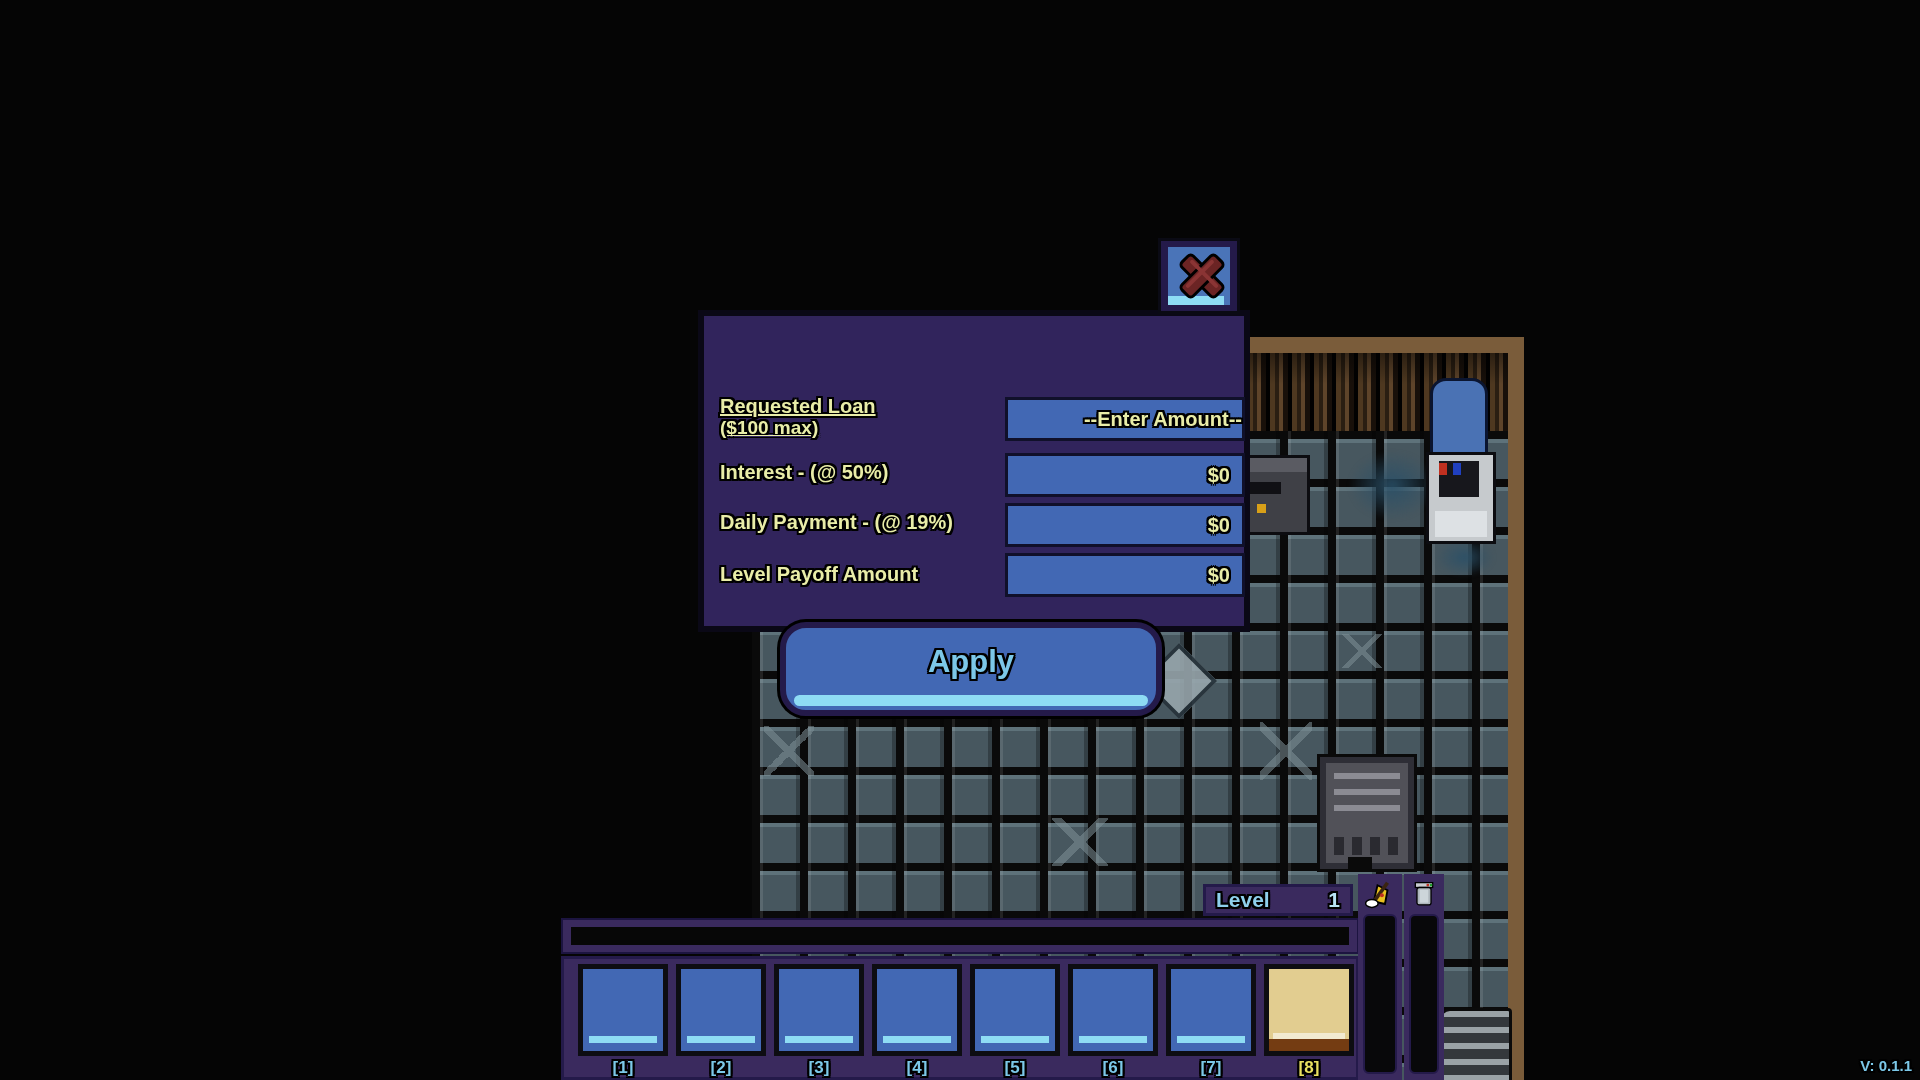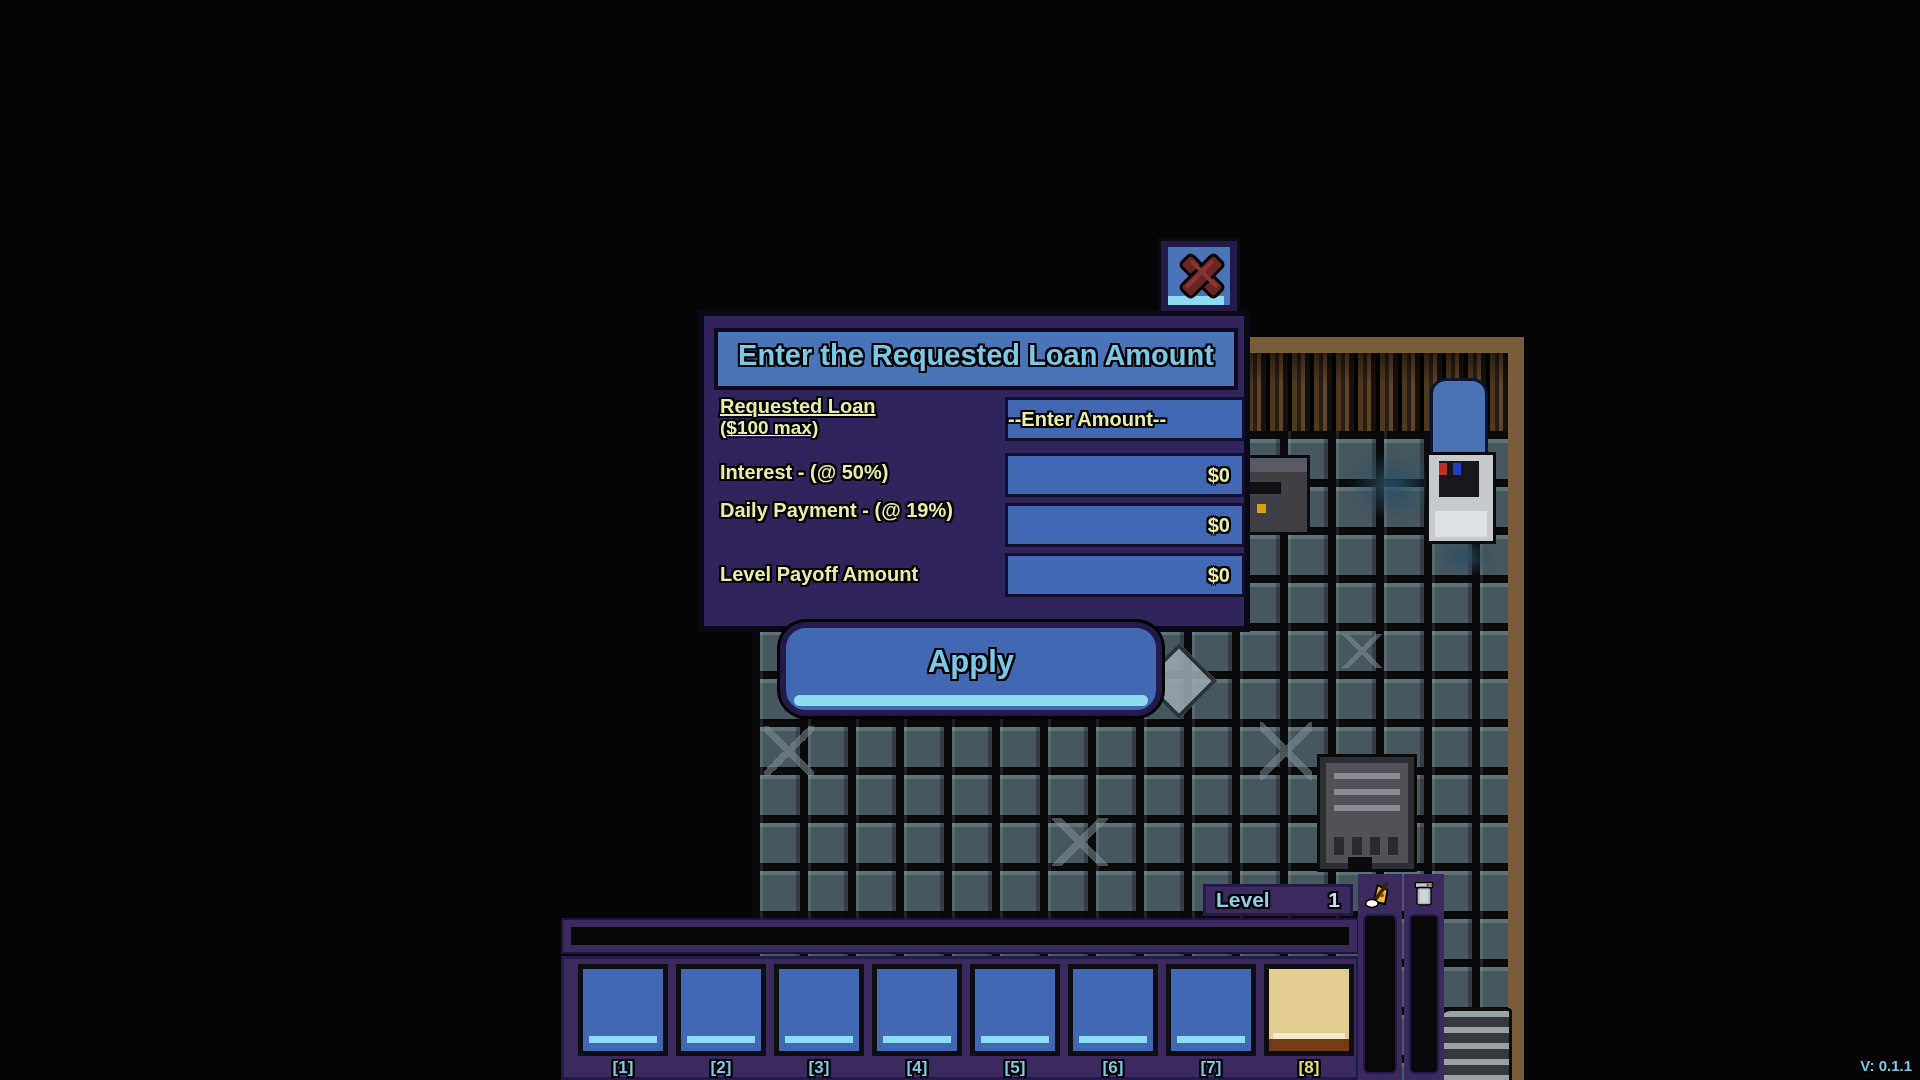--- a/index.html
+++ b/index.html
@@ -56,21 +56,21 @@
   
   #loan-dialog{position:absolute;left:698px;top:310px;width:552px;height:322px;z-index:5;
     background:#31245c;border:6px solid #0a0816;box-sizing:border-box;}
   .dlg-title{position:absolute;left:10px;top:12px;width:516px;height:54px;background:#4a74b8;
     border:4px solid #0e0a1e;color:#7cc8e8;font-size:29px;text-align:center;line-height:46px;}
   .dlg-label{position:absolute;left:16px;width:290px;color:#e9eda8;font-size:20px;line-height:21px;}
   .dlg-sublabel{font-size:19px;}
   .dlg-field{position:absolute;left:301px;width:240px;height:44px;background:#4268b4;
     border:3px solid #10102a;box-sizing:border-box;color:#e9eda8;font-size:20px;
     line-height:38px;text-align:right;padding-right:12px;}
-  .dlg-field.entry{text-align:left;padding-right:0;}
+  .dlg-field.entry{text-align:right;padding-right:0;}
 
   #apply-btn{position:absolute;left:780px;top:622px;width:382px;height:94px;z-index:6;
     background:#4268b4;border:6px solid #241a4a;border-radius:26px;box-sizing:border-box;
     box-shadow:0 0 0 3px #000;cursor:pointer;}
   #apply-btn .stripe{position:absolute;left:8px;right:8px;bottom:4px;height:11px;
     background:#8edcf4;border-radius:6px;}
   #apply-btn .lbl{position:absolute;left:0;right:0;top:16px;text-align:center;
     color:#7cc8e8;font-size:31px;}
 
   #close-btn{position:absolute;left:1158px;top:238px;width:82px;height:76px;z-index:6;
@@ -166,32 +166,31 @@
             <rect x="8" y="22" width="38" height="4" rx="2"></rect>
           </g>
         <g transform="rotate(-45 27 27)">
             <rect x="8" y="22" width="38" height="4" rx="2"></rect>
           </g>
       </g>
     </svg>
   </div>
 
   <div id="loan-dialog">
-    <div class="dlg-title px">Enter the Requested Loan Amount</div>
 
     <div class="dlg-label px" style="top:80px;text-decoration:underline;">
       <div>Requested Loan</div>
       <div class="dlg-sublabel">($100 max)</div>
     </div>
     <div class="dlg-field entry px" style="top:81px;">--Enter Amount--</div>
 
     <div class="dlg-label px" style="top:146px;">Interest - (@ 50%)</div>
     <div class="dlg-field px" style="top:137px;">$0</div>
 
-    <div class="dlg-label px" style="top:184px;">Daily Payment - (@ 19%)</div>
+    <div class="dlg-label px" style="top:196px;">Daily Payment - (@ 19%)</div>
     <div class="dlg-field px" style="top:187px;">$0</div>
 
     <div class="dlg-label px" style="top:248px;">Level Payoff Amount</div>
     <div class="dlg-field px" style="top:237px;">$0</div>
   </div>
 
   <div id="apply-btn">
     <div class="stripe"></div>
     <div class="lbl px">Apply</div>
   </div>

